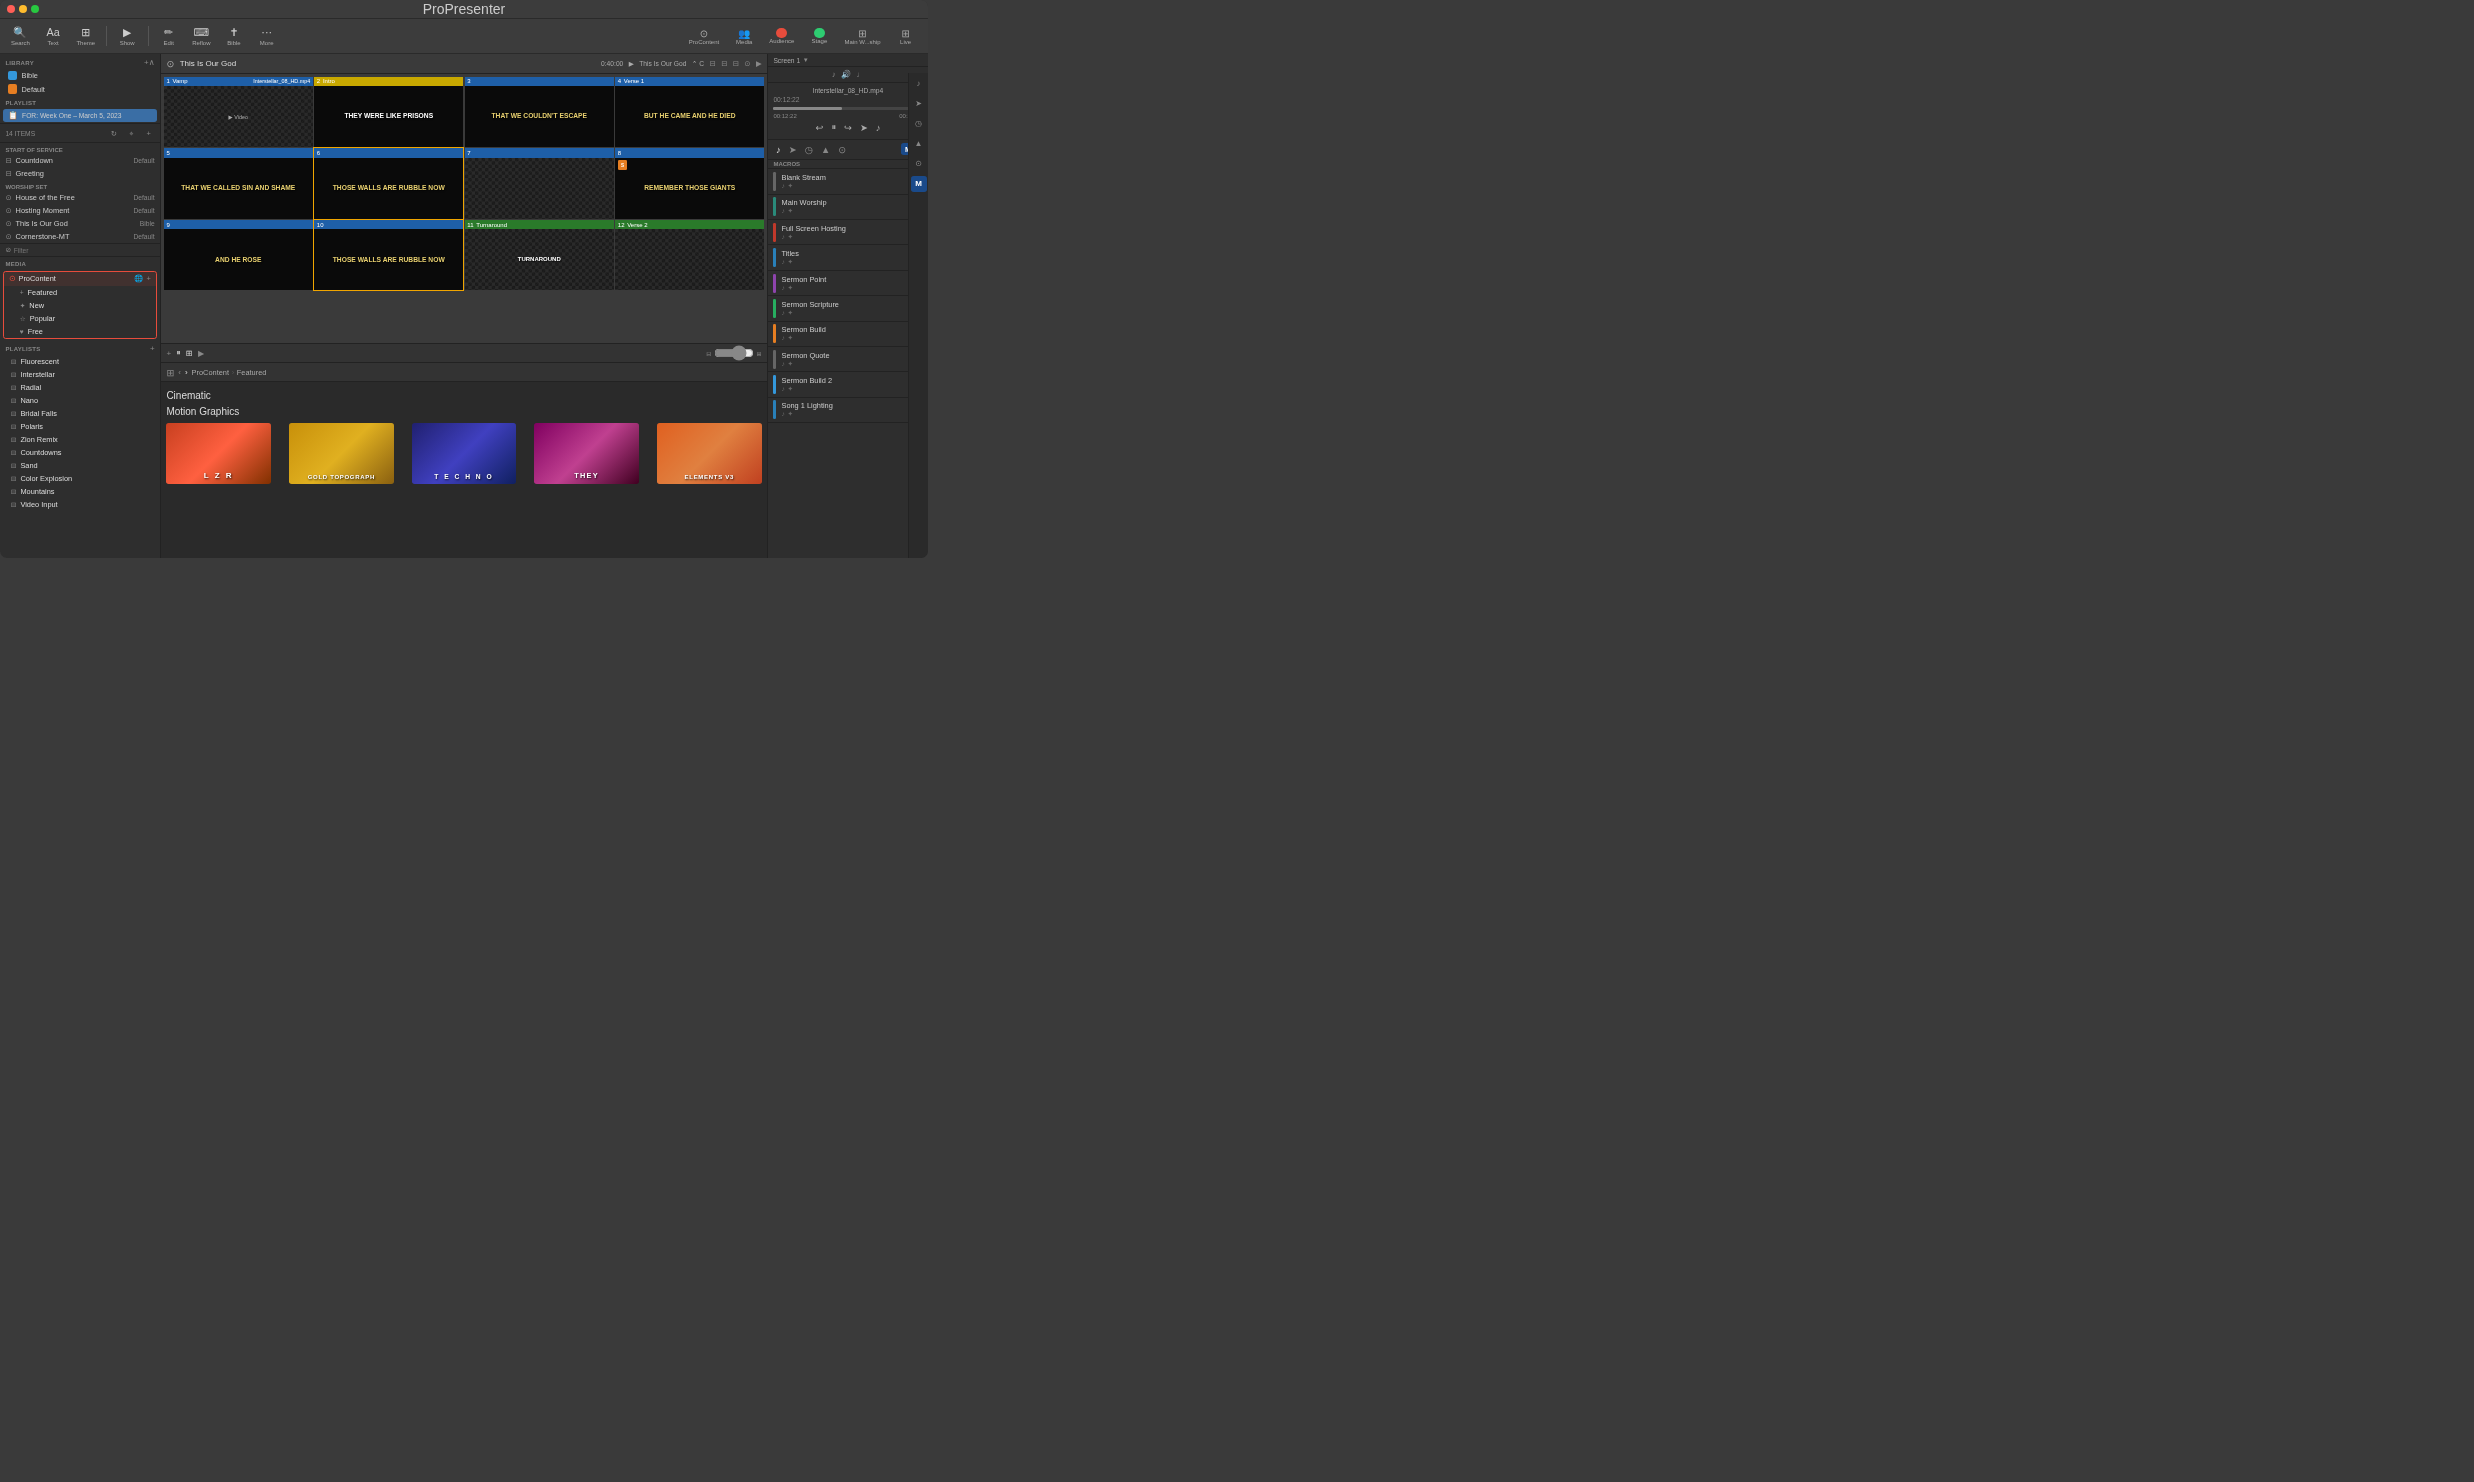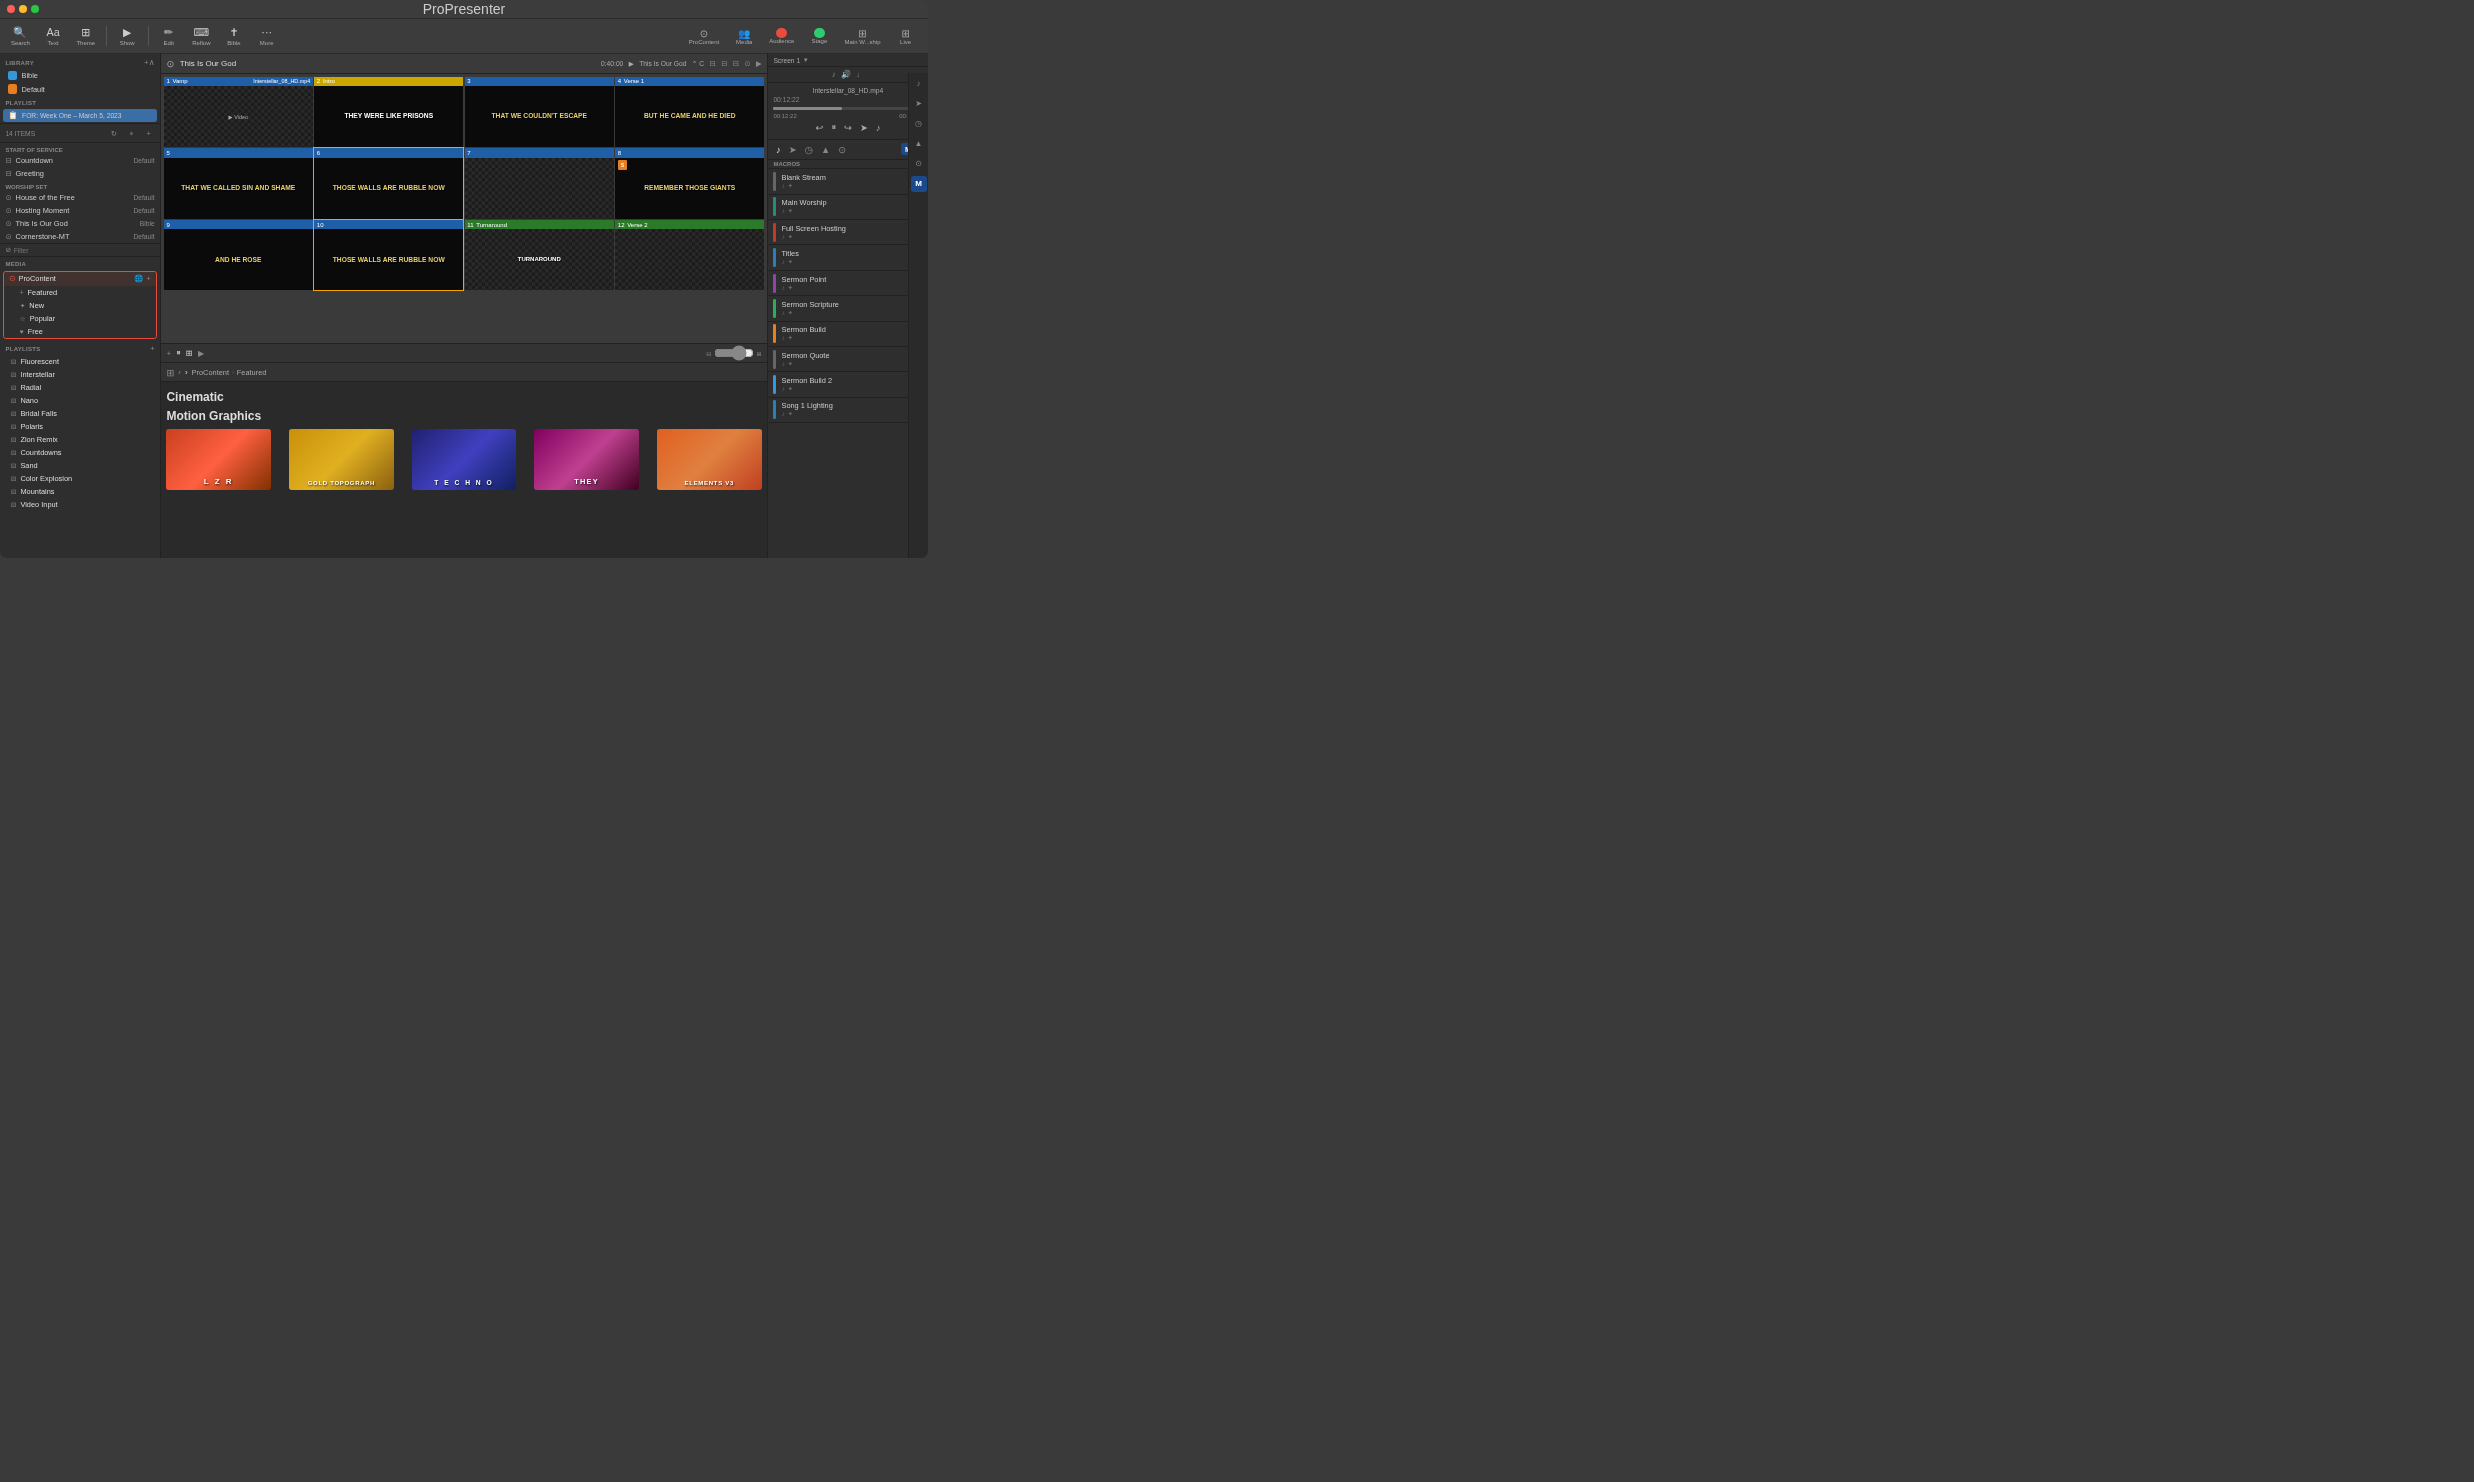--- a/index.html
+++ b/index.html
@@ -333,23 +333,23 @@
     .breadcrumb-sep { color: #555; }
 
     
     .media-browser {
       flex: 1;
       overflow-y: auto;
       padding: 5.4px;
       background: #2a2a2a;
     }
     .media-section-title {
-      font-size: 12px;
+      font-size: 10px;
       color: #ddd;
-      font-weight: 700;
+      font-weight: 400;
       margin-bottom: 5.4px;
       margin-top: 2.7px;
     }
     .media-grid {
       display: grid;
       grid-template-columns: repeat(3, 1fr);
       gap: 2.7px;
       margin-bottom: 8px;
     }
     .media-thumb {

